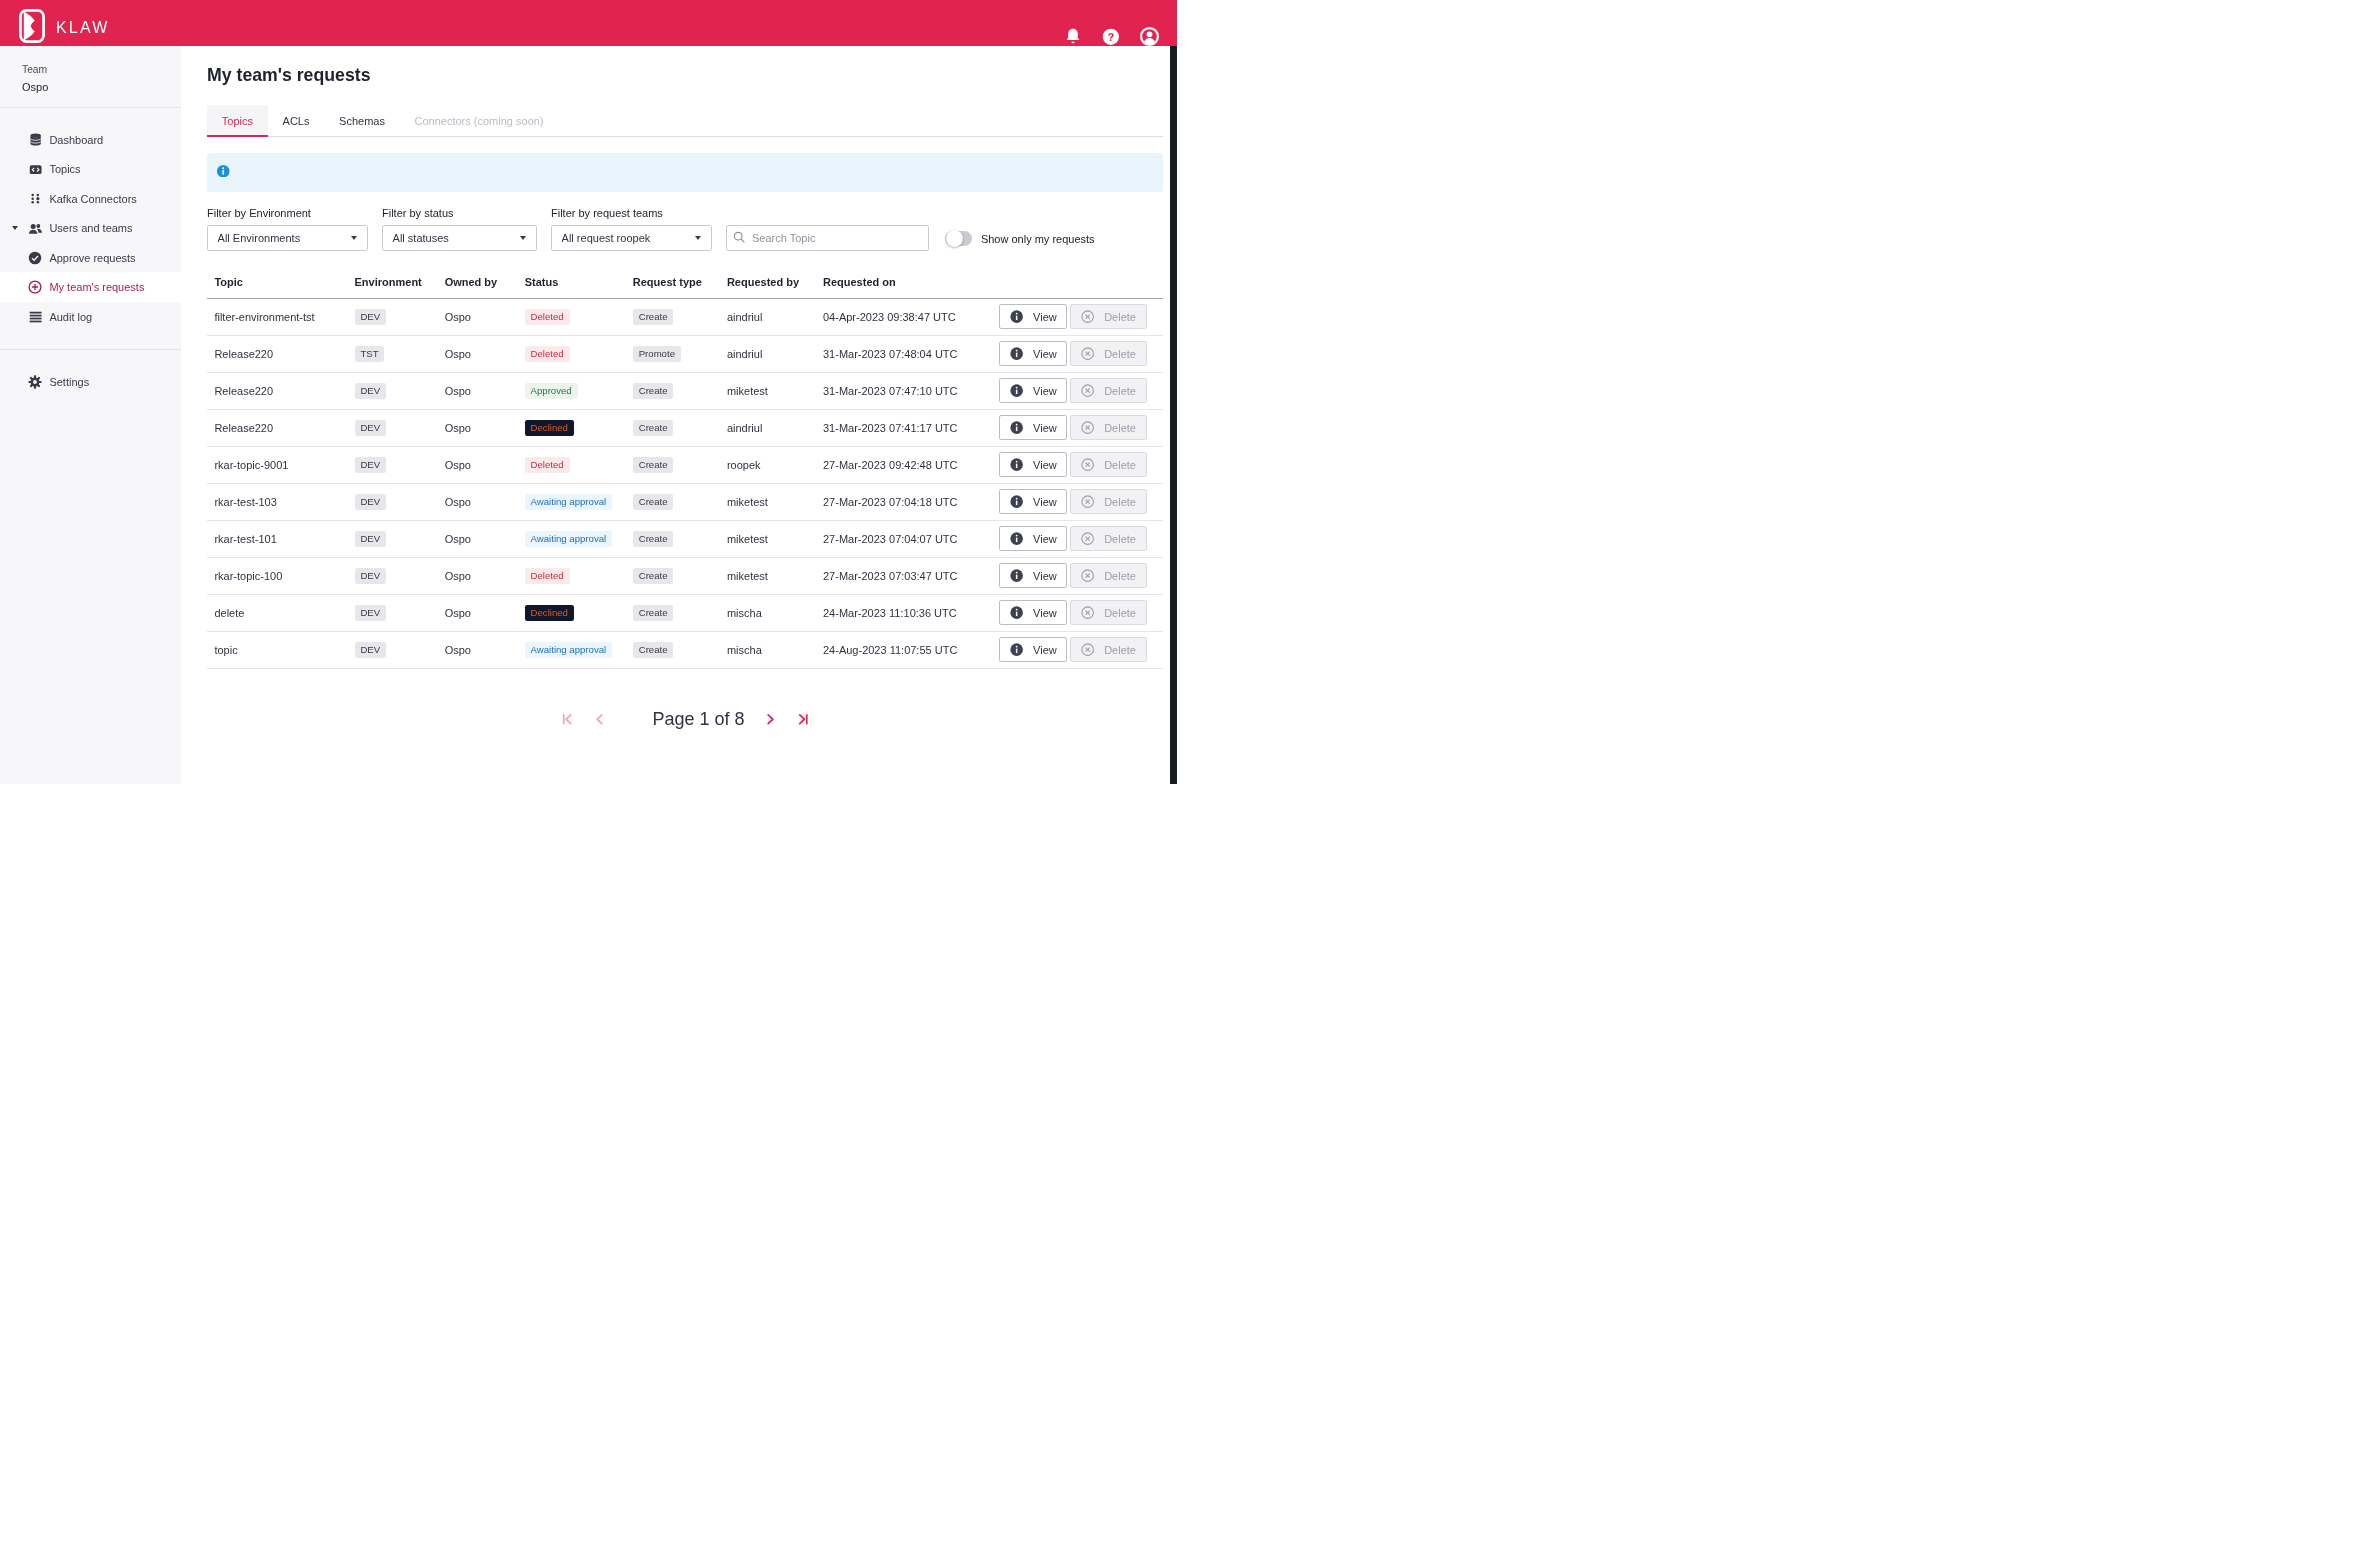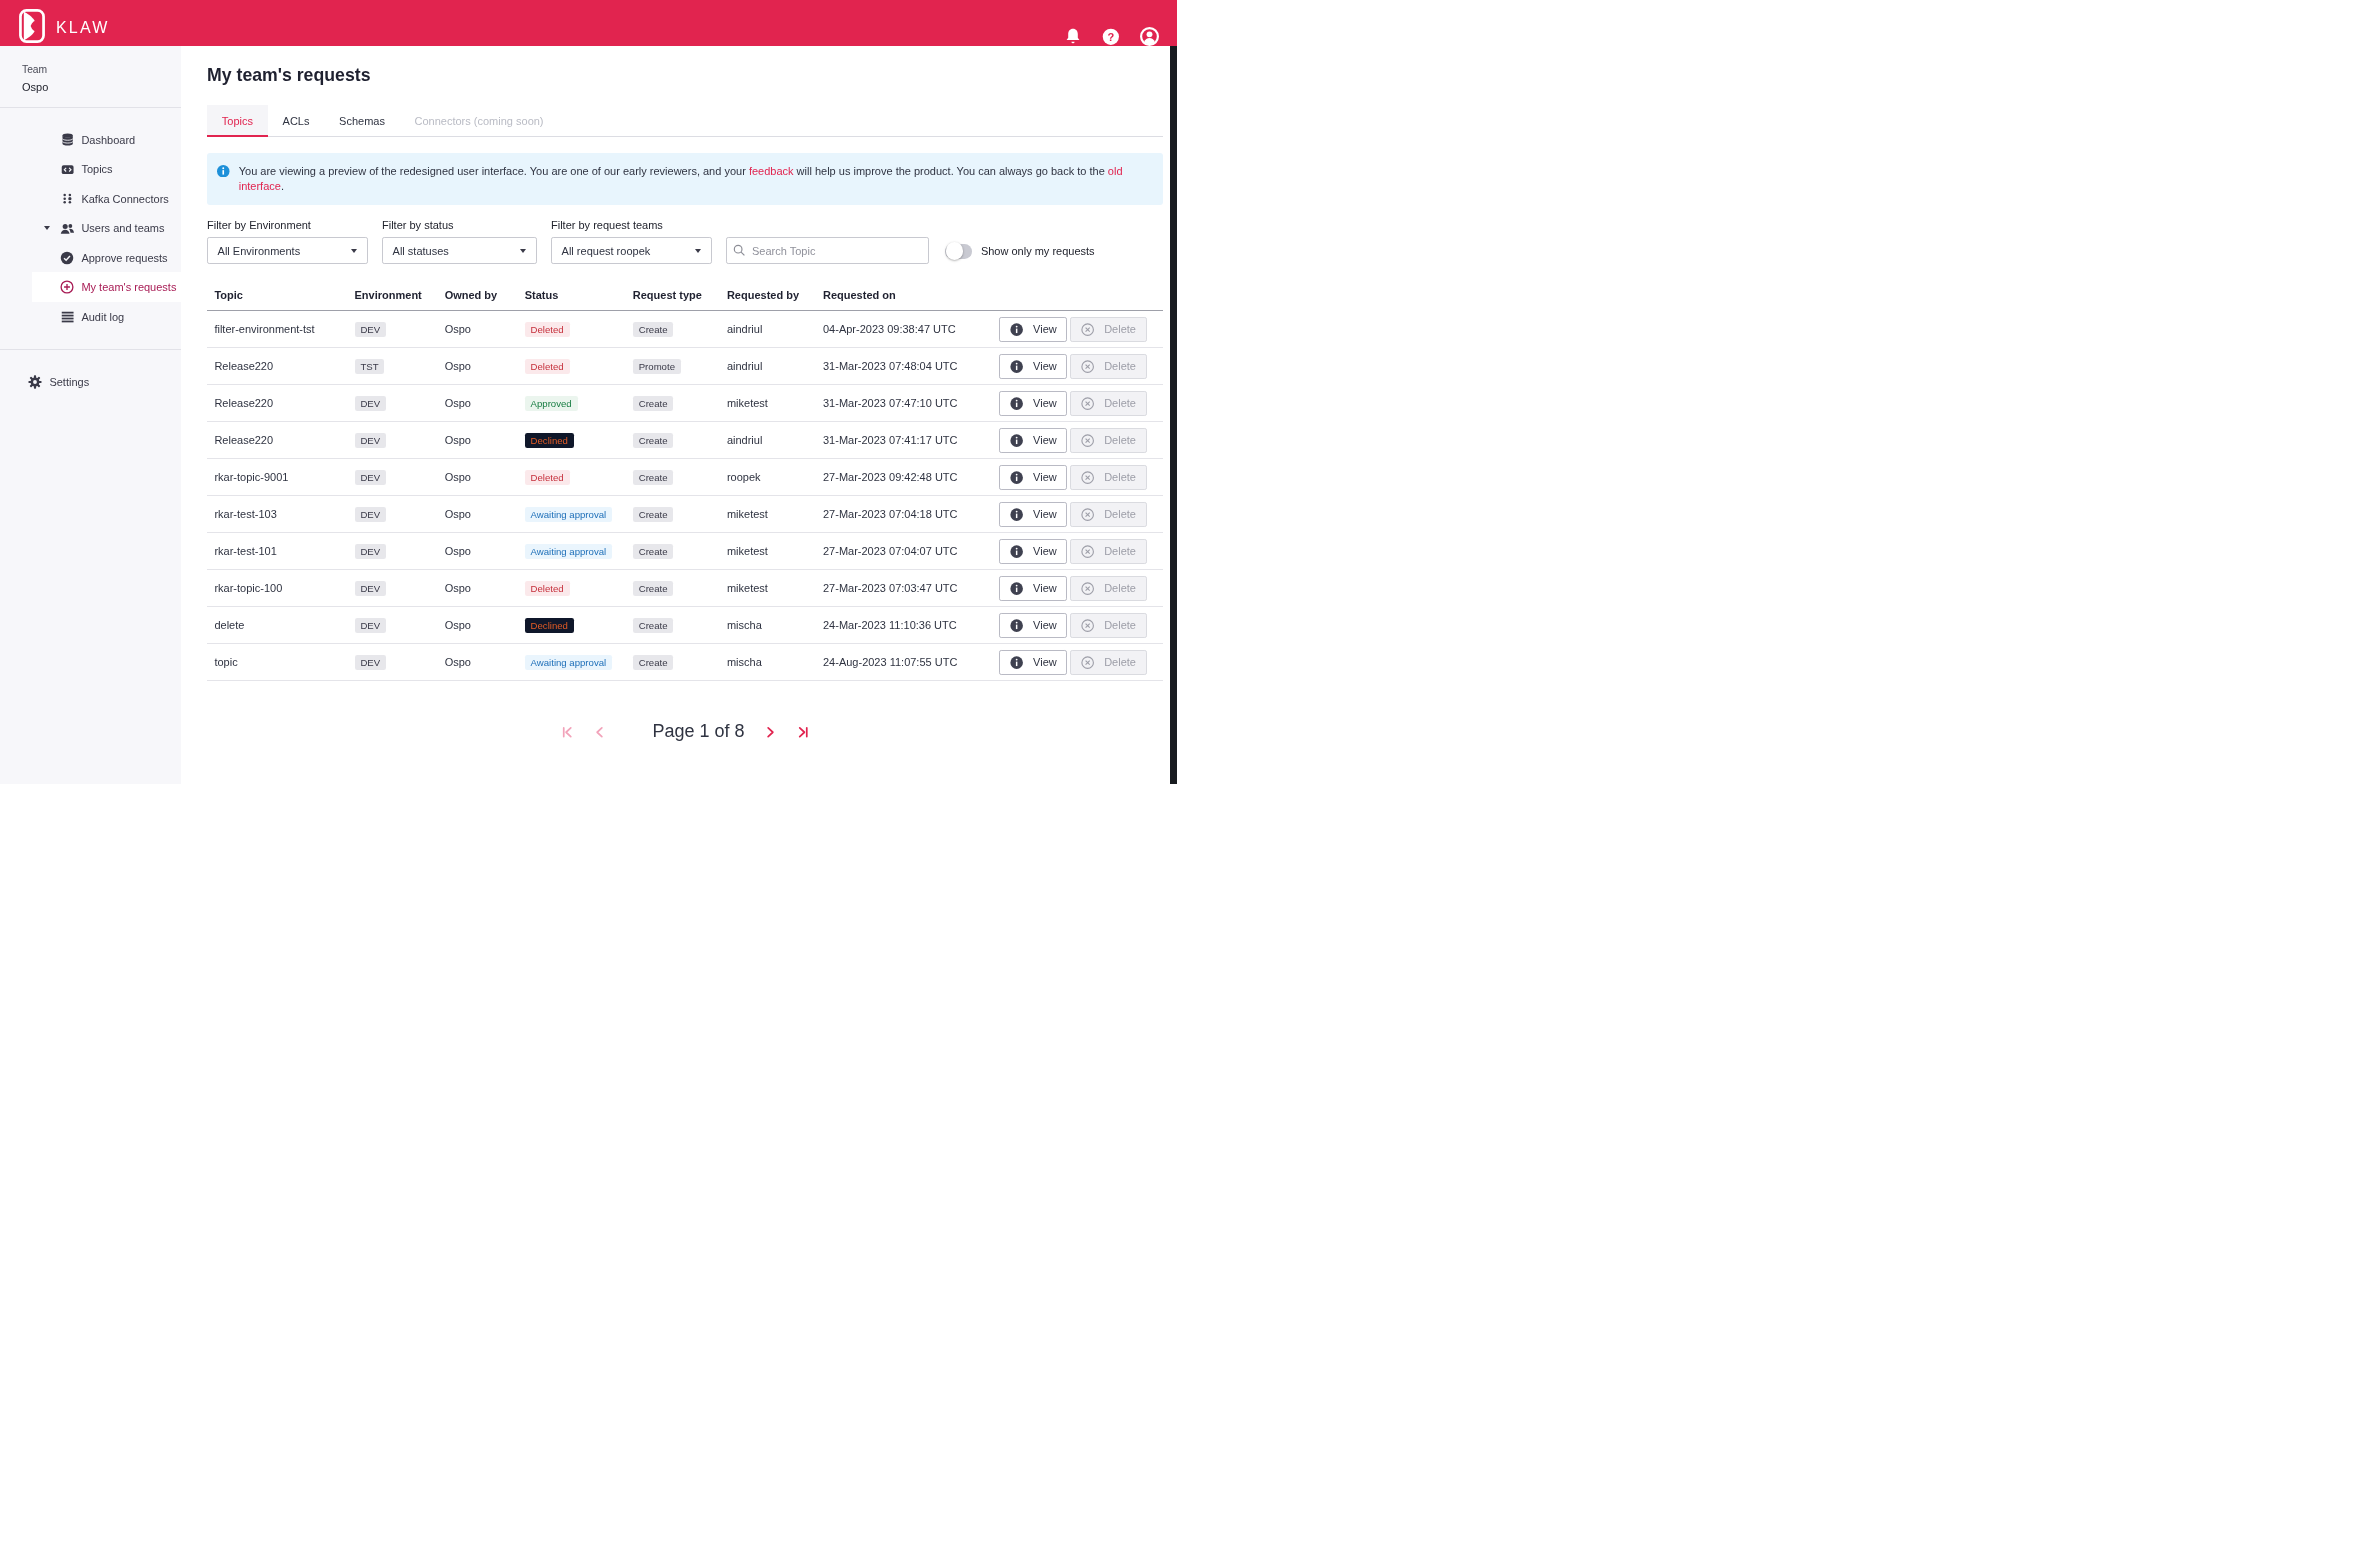--- a/index.html
+++ b/index.html
@@ -14,21 +14,21 @@
   .brand { color:#fff; font-size:16px; letter-spacing:2.2px; font-weight:500; }
   .top-icons { margin-left:auto; display:flex; align-items:center; gap:20.7px; }
   .top-icon { background:none; border:none; cursor:pointer; display:flex; align-items:center; }
 
   
   .sidebar { position:absolute; top:46px; left:0; bottom:0; width:181px; background:#F7F7FA; }
   .team-block { padding:17.7px 0 13.3px 22px; }
   .team-label { font-size:10.3px; color:#4A4B57; }
   .team-name { font-size:11px; color:#22242E; margin-top:6.6px; }
   .side-divider { height:0.7px; background:#E2E2E8; }
-  .nav { padding-top:17.7px;padding-left:32px; }
+  .nav { padding-top:17.7px; }
   .nav-item { position:relative; display:flex; align-items:center; height:29.5px; padding-left:28px;
               font-size:11px; color:#3A3A48; cursor:pointer; }
   .nav-item .nav-ic { width:14.8px; height:14.8px; margin-right:6.6px; flex:0 0 14.8px; display:flex; align-items:center; justify-content:center; }
   .nav-item.active { background:#fff; color:#A81C55; }
   .caret { position:absolute; left:11.8px; top:12.5px; width:0; height:0;
            border-left:3.7px solid transparent; border-right:3.7px solid transparent; border-top:4.4px solid #3A3A48; }
   .settings-block { padding-top:17.7px; }
 
   
   .content { position:absolute; top:46px; left:181px; right:6.6px; bottom:0; background:#fff; padding:0 0 0 26px; }
@@ -243,21 +243,20 @@
     </div>
 
     <div class="banner">
       <span class="b-ic">
         <svg width="12.5" height="12.5" viewBox="0 0 17 17">
             <circle cx="8.5" cy="8.5" r="8.5" fill="#1D90D9"></circle>
             <rect x="7.4" y="7" width="2.2" height="6" fill="#fff"></rect>
             <circle cx="8.5" cy="4.4" r="1.3" fill="#fff"></circle>
           </svg>
       </span>
-      <p><span>You are viewing a preview of the redesigned user interface. You are one of our early reviewers, and your </span><a>feedback</a><span> will help us improve the product. You can always go back to the </span><a>old interface</a><span>.</span></p>
     </div>
 
     <div class="filters">
       <div class="fgroup">
         <div class="flabel">Filter by Environment</div>
         <div class="select w-env" role="combobox">
           <span>All Environments</span>
           <span class="sel-caret"></span>
         </div>
       </div>

